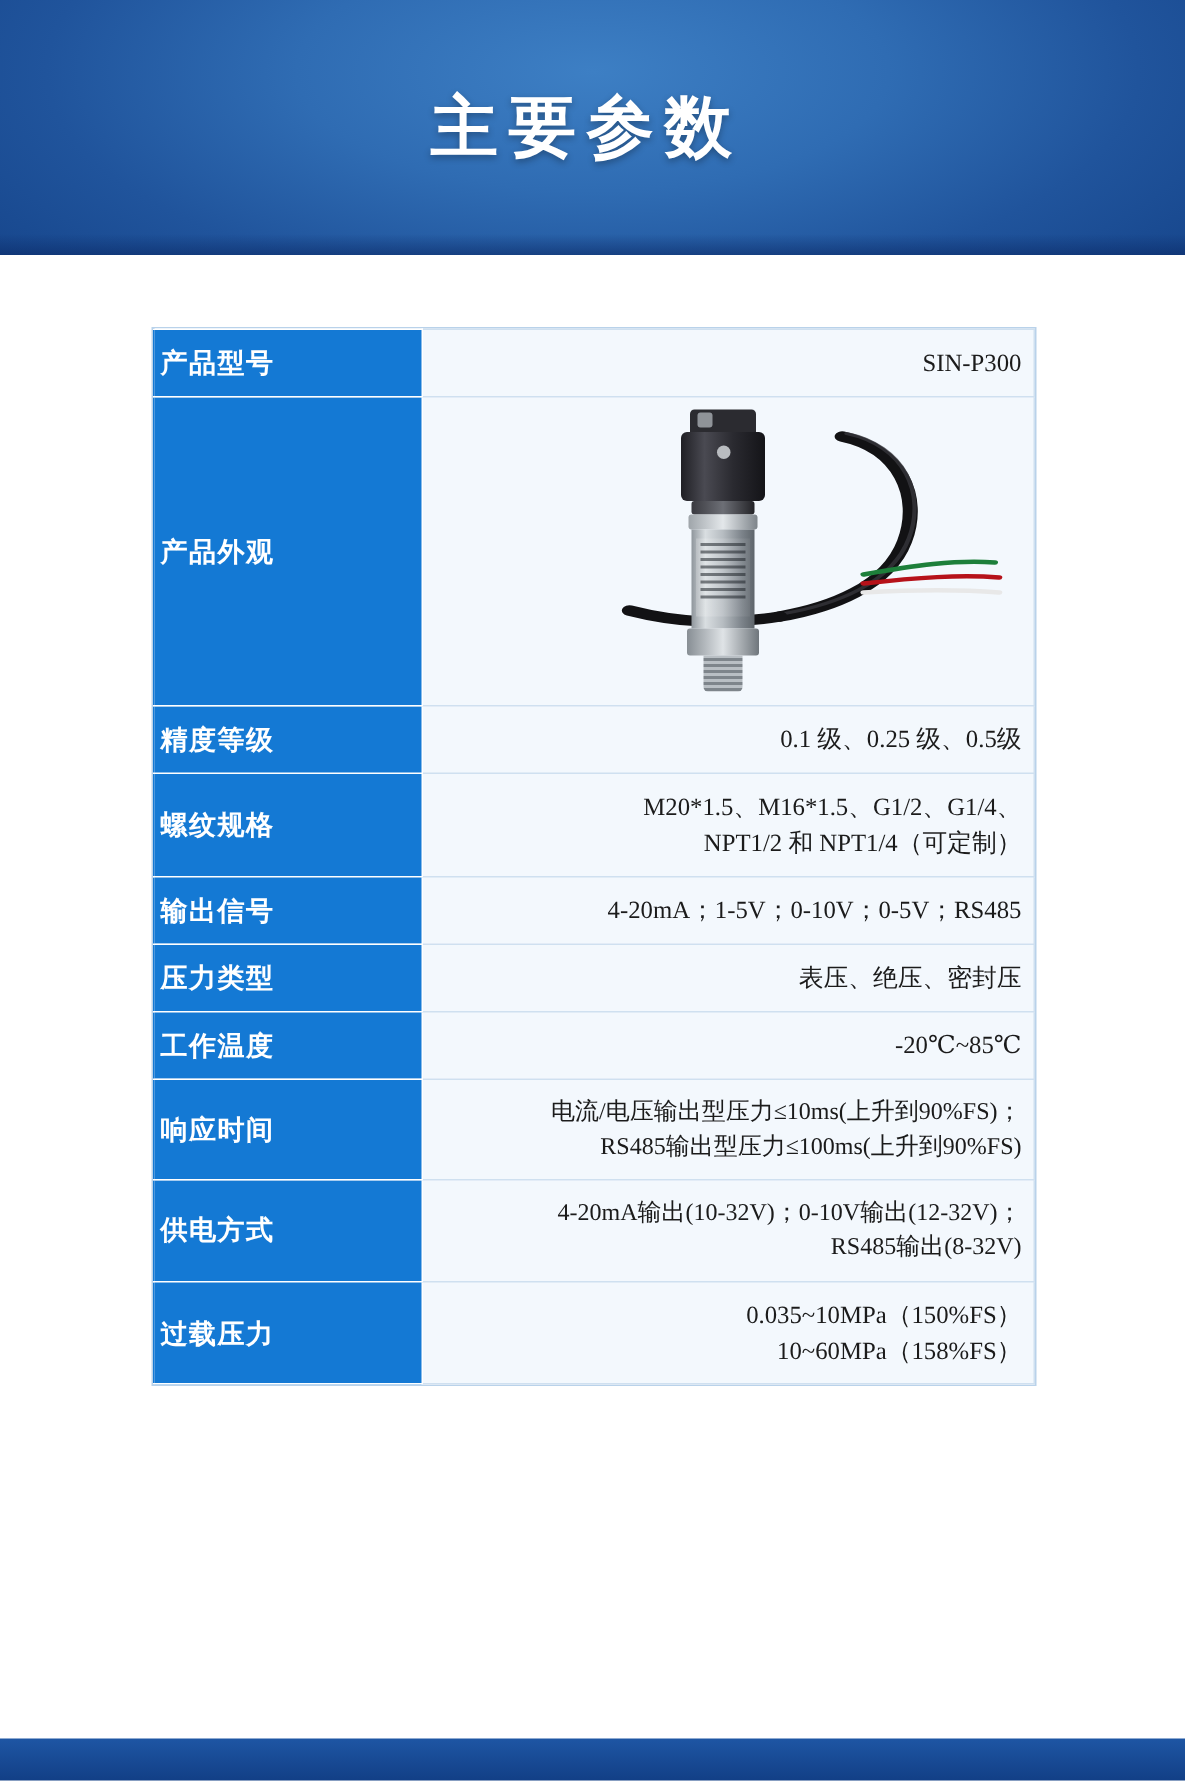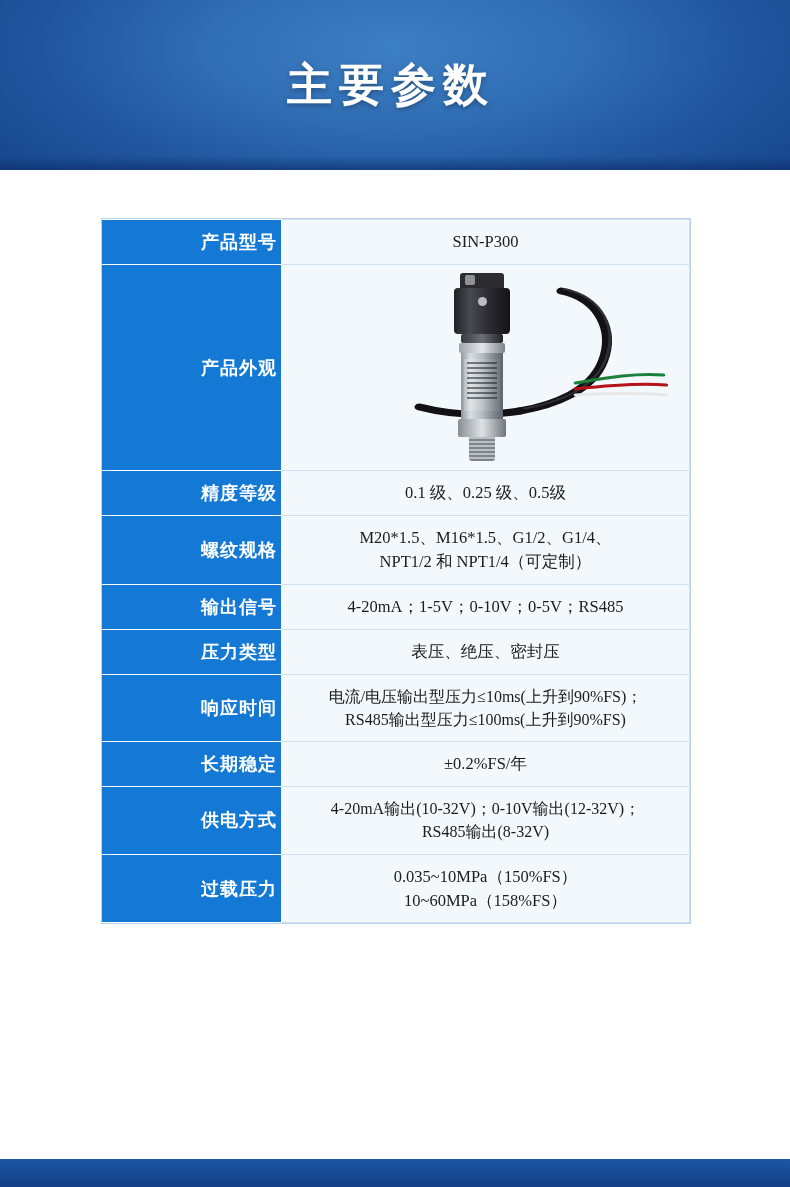--- a/index.html
+++ b/index.html
@@ -67,32 +67,32 @@
   }
   table.spec tr {
     vertical-align: middle;
   }
   th.label {
     width: 170px;
     background: #1479d4;
     color: #ffffff;
     font-size: 18px;
     font-weight: bold;
-    text-align: right;
+    text-align: left;
     border: 1px solid #ffffff;
     border-left: 1px solid #1479d4;
     padding: 10px 4px;
     letter-spacing: 1px;
     font-family: "Liberation Sans", "DejaVu Sans", sans-serif;
   }
   td.value {
     background: #f3f8fd;
     color: #1b1b1b;
     font-size: 16.5px;
-    text-align: center;
+    text-align: right;
     border: 1px solid #cfe0f0;
     padding: 10px 8px;
     line-height: 1.45;
     font-family: "Liberation Serif", "DejaVu Serif", serif;
   }
   td.value .line {
     display: block;
     white-space: nowrap;
   }
   td.value.tight .line {
@@ -310,37 +310,37 @@
           </td>
         </tr>
 
         <tr>
           <th class="label">压力类型</th>
           <td class="value">
             <span class="line">表压、绝压、密封压</span>
           </td>
         </tr>
 
+        <tr>
+          <th class="label">工作温度</th>
+          <td class="value">
+            <span class="line">-20℃~85℃</span>
+          </td>
+        </tr>
 
 
         <tr>
           <th class="label">响应时间</th>
           <td class="value tight">
             <span class="line">电流/电压输出型压力≤10ms(上升到90%FS)；</span>
             <span class="line">RS485输出型压力≤100ms(上升到90%FS)</span>
           </td>
         </tr>
 
 
-        <tr>
-          <th class="label">长期稳定</th>
-          <td class="value">
-            <span class="line">±0.2%FS/年</span>
-          </td>
-        </tr>
 
         <tr>
           <th class="label">供电方式</th>
           <td class="value tight">
             <span class="line">4-20mA输出(10-32V)；0-10V输出(12-32V)；</span>
             <span class="line">RS485输出(8-32V)</span>
           </td>
         </tr>
 
         <tr>

